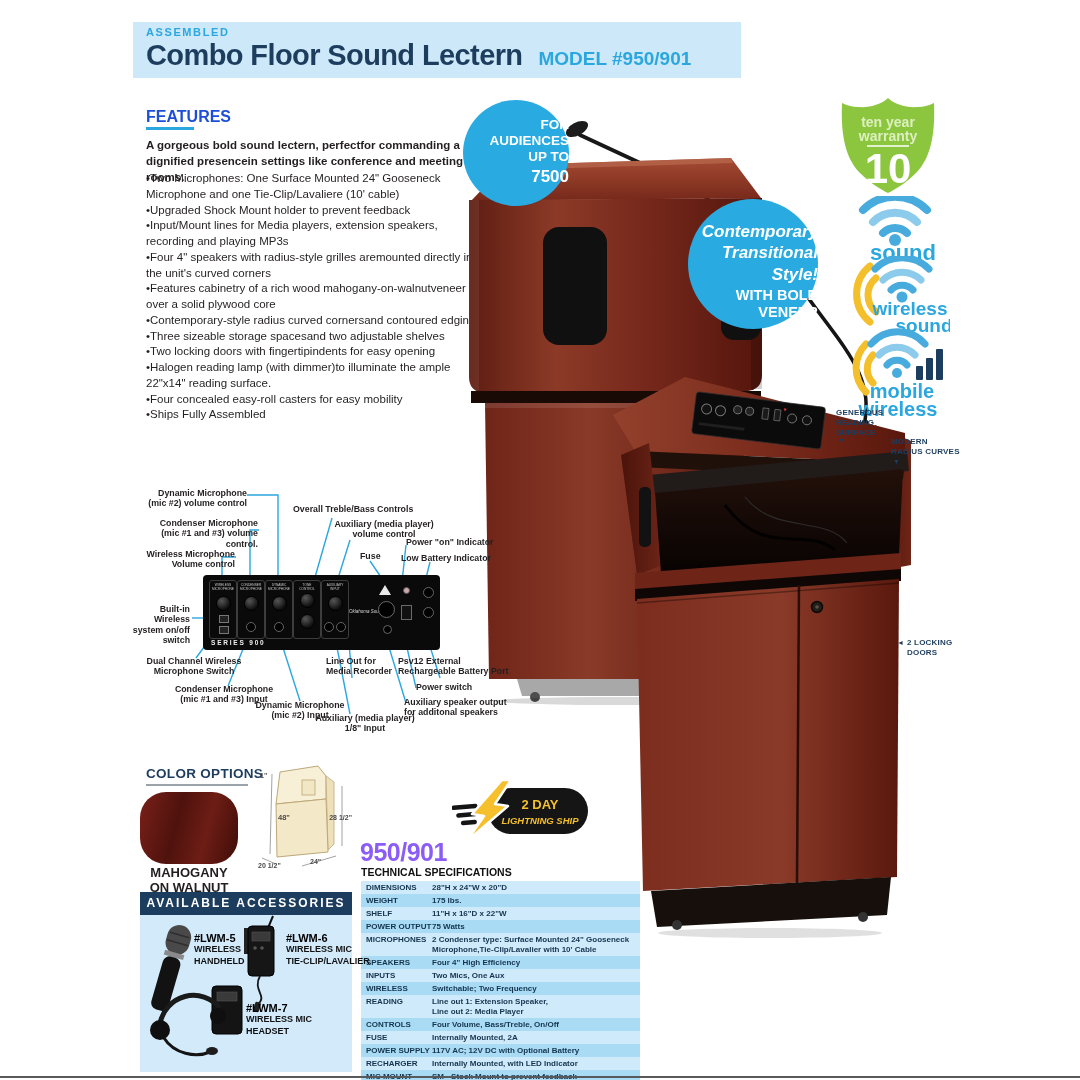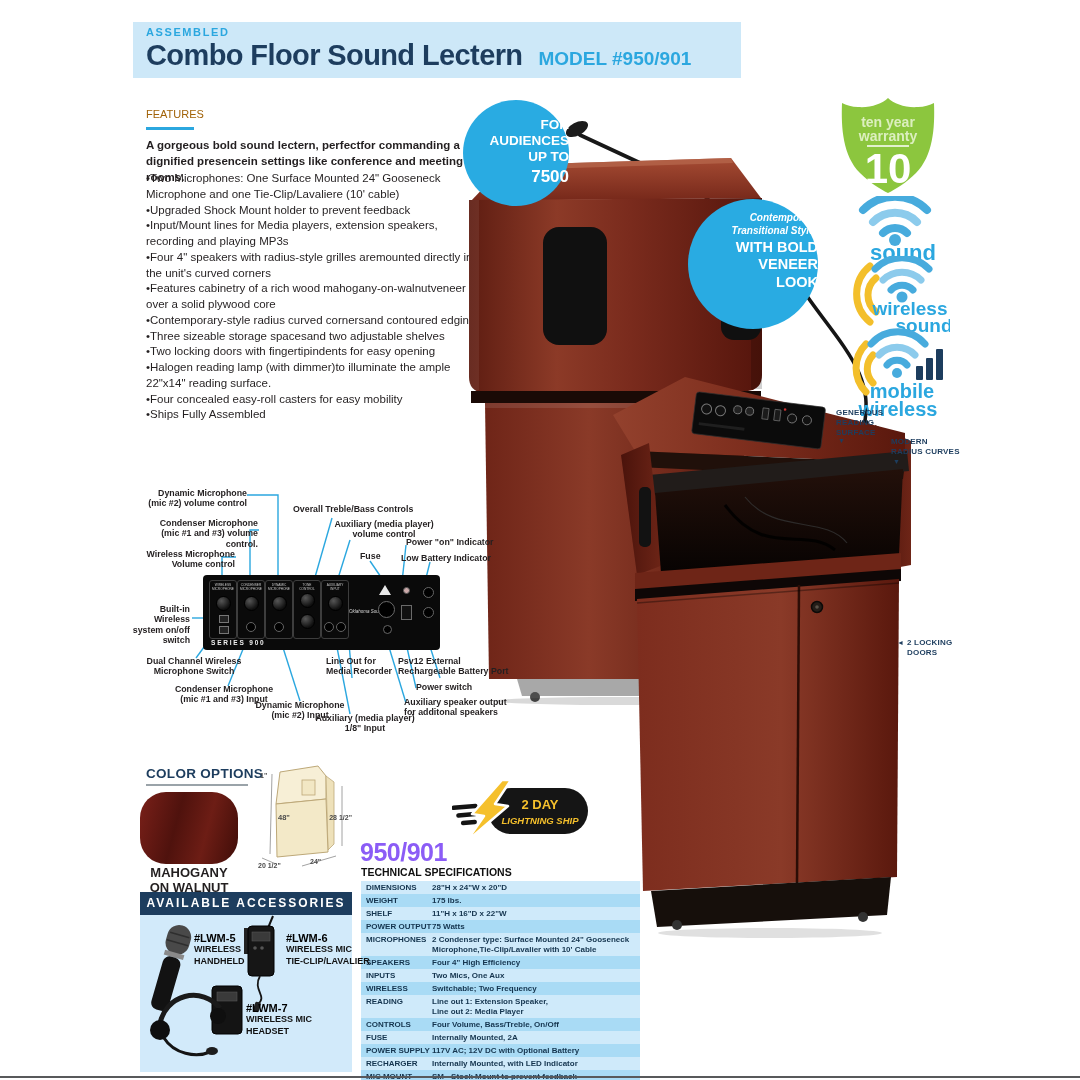--- a/index.html
+++ b/index.html
@@ -10,33 +10,33 @@
 
   
   .band{left:133px;top:22px;width:608px;height:56px;background:#cde8f8;}
   .band-inner{position:absolute;left:13px;top:4px;}
   .tag{font-size:11px;font-weight:bold;color:#2ba7df;letter-spacing:1.6px;}
   .title-row{display:flex;align-items:baseline;gap:16px;margin-top:1px;}
   .title{font-size:29px;font-weight:bold;color:#1d3d5e;letter-spacing:-0.6px;}
   .model{font-size:19px;font-weight:bold;color:#2ba7df;text-align:right;}
 
   
-  .feat-head{left:146px;top:108px;font-size:11px;font-weight:normal;color:#a16207;}
+  .feat-head{left:146px;top:108px;font-size:16px;font-weight:bold;color:#1d4ed8;}
   .feat-rule{left:146px;top:127px;width:48px;height:3px;background:#2ba7df;}
   .feat-intro{left:146px;top:138px;width:344px;font-size:11.5px;line-height:1.38;font-weight:bold;color:#231f20;}
   .feat-list{left:146px;top:171px;width:338px;}
   .feat{font-size:11.5px;line-height:1.37;color:#231f20;}
 
   
   .circle-badge{border-radius:50%;background:#29abe2;color:#fff;text-align:right;}
   .aud{left:463px;top:100px;width:106px;height:106px;}
   .aud-top{margin-top:17px;font-size:13.5px;font-weight:bold;line-height:1.2;}
   .aud-num{font-size:17px;font-weight:bold;margin-top:1px;}
   .style-badge{left:688px;top:199px;width:130px;height:130px;}
-  .style-it{margin-top:13px;font-size:10px;font-style:italic;font-weight:bold;line-height:1.25;}
+  .style-it{margin-top:22px;font-size:17px;font-style:italic;font-weight:bold;line-height:1.25;}
   .style-bold{font-size:14.5px;font-weight:bold;line-height:1.2;margin-top:2px;}
 
   
   .co{font-size:8.8px;font-weight:bold;line-height:1.18;color:#231f20;}
 
   
   .plabel{font-size:8px;font-weight:bold;color:#1d3d5e;line-height:1.25;letter-spacing:0.2px;}
   .arrow{font-size:7px;color:#1d3d5e;}
 
   

